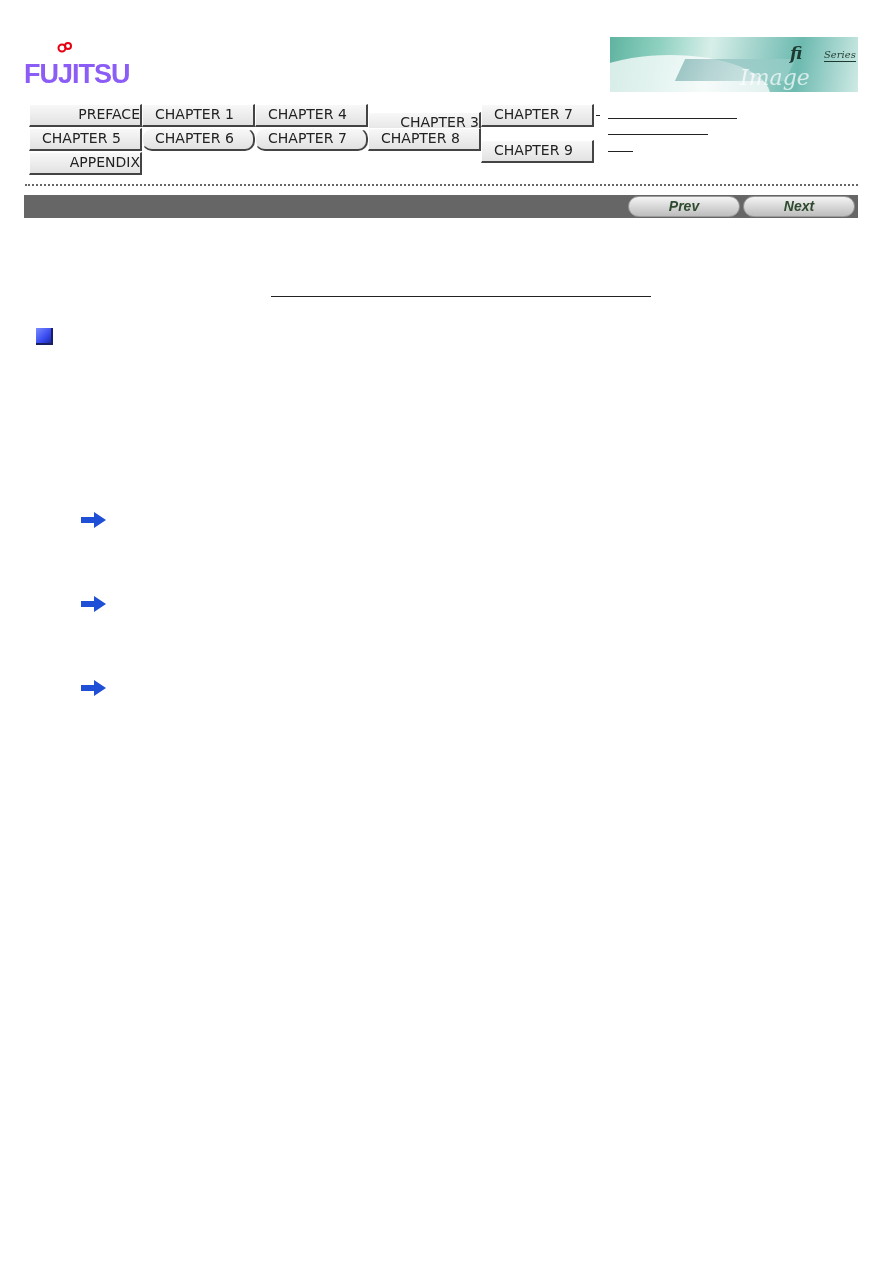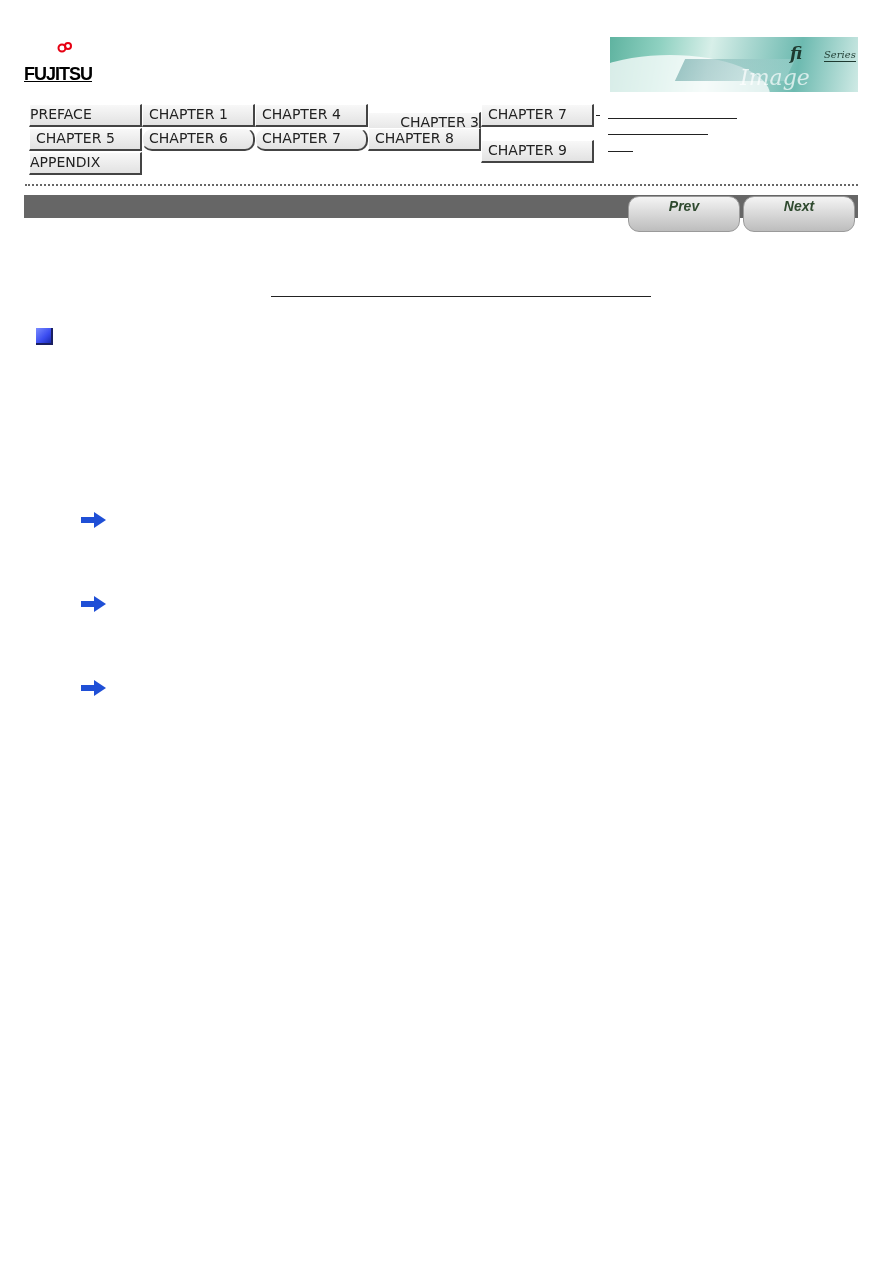--- a/index.html
+++ b/index.html
@@ -4,23 +4,23 @@
   <style>
     html, body { margin: 0; padding: 0; background: #ffffff; }
     body {
       width: 893px; height: 1263px; position: relative; overflow: hidden;
       font-family: "DejaVu Sans", sans-serif;
     }
     .logo {
       position: absolute; left: 24px; top: 46px; width: 90px; height: 42px;
     }
     .logo-text {
-      position: absolute; left: 0; bottom: 0; color: #000000;
+      position: absolute; left: 0; bottom: 0; color: #8b5cf6;
       font-family: "Liberation Sans", sans-serif; font-weight: bold;
-      font-size: 18px; letter-spacing: -1px; line-height: 28px; text-decoration: underline;
+      font-size: 27px; letter-spacing: -1px; line-height: 28px;
     }
     .logo-loop { position: absolute; left: 33px; top: -4px; }
     .banner {
       position: absolute; left: 610px; top: 37px; width: 248px; height: 55px;
       background: linear-gradient(100deg, #5fb3a0 0%, #8fd1c1 20%, #d8efe9 40%, #a9d7d0 55%, #6dbab0 75%, #cfeae5 100%);
       overflow: hidden;
     }
     .banner .swoosh {
       position: absolute; left: -40px; top: 18px; width: 200px; height: 80px;
       border-radius: 50%; background: rgba(255,255,255,0.75);
@@ -46,40 +46,40 @@
     .nav {
       position: absolute; left: 29px; top: 104px;
     }
     .nav-btn {
       position: absolute; width: 110px; height: 20px;
       background: linear-gradient(#f8f8f8, #e2e2e2);
       border-top: 1px solid #ffffff; border-left: 1px solid #ffffff;
       border-right: 2px solid #444; border-bottom: 2px solid #444;
       box-sizing: border-box;
       font-family: "DejaVu Sans", sans-serif; font-size: 14px; color: #222;
-      line-height: 18px; padding-left: 6px; cursor: pointer;
+      line-height: 18px; padding-left: 12px; cursor: pointer;
       width: 113px; height: 23px;
     }
-    .nav-btn.center { text-align: left; padding-left: 0; }
+    .nav-btn.center { text-align: right; padding-left: 0; }
     .side-links { position: absolute; left: 596px; top: 108px; }
     .side-link {
       position: absolute; left: 12px; height: 10px;
       border-bottom: 1px solid #222; display: block; cursor: pointer;
     }
     .tick { position: absolute; left: 0; top: 7px; width: 4px; border-top: 1px solid #222; }
     .dots {
       position: absolute; left: 25px; top: 184px; width: 833px; height: 0;
       border-top: 2px dotted #666;
     }
     .gray-bar {
       position: absolute; left: 24px; top: 195px; width: 834px; height: 23px;
       background: #666666;
     }
     .pn-btn {
-      position: absolute; top: 196px; height: 36px; width: 112px;
+      position: absolute; top: 196px; height: 21px; width: 112px;
       border-radius: 11px;
       background: linear-gradient(#f4f4f4 0%, #d8d8d8 50%, #bdbdbd 100%);
       border: 1px solid #9a9a9a; box-sizing: border-box;
       text-align: center; font-family: "Liberation Sans", sans-serif;
       font-weight: bold; font-style: italic; font-size: 14px; color: #2f4a2f;
       line-height: 19px; cursor: pointer;
     }
     .title-rule {
       position: absolute; left: 271px; top: 296px; width: 380px; height: 0;
       border-top: 1px solid #222;

